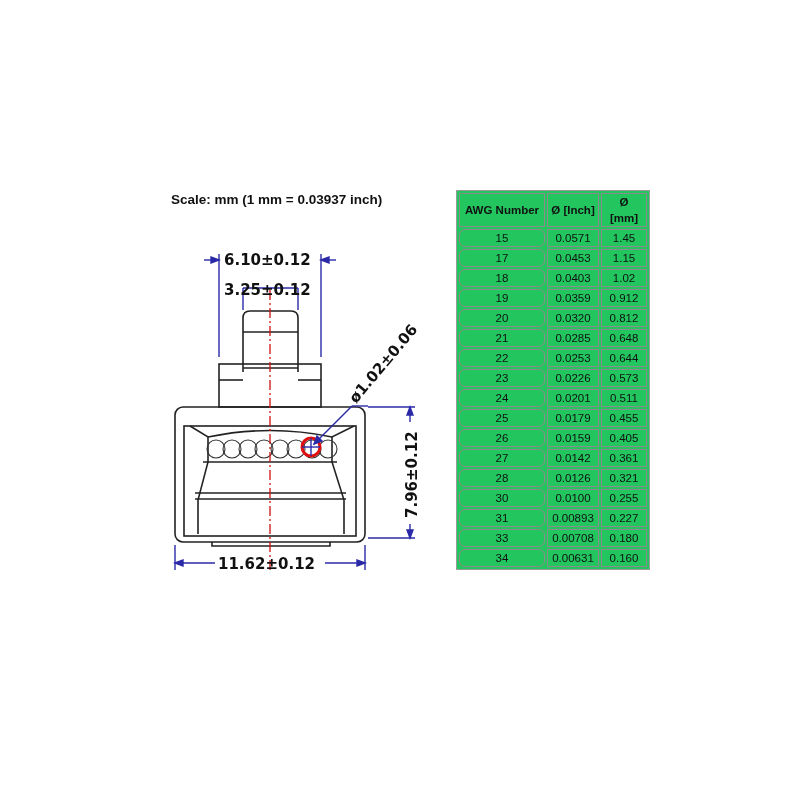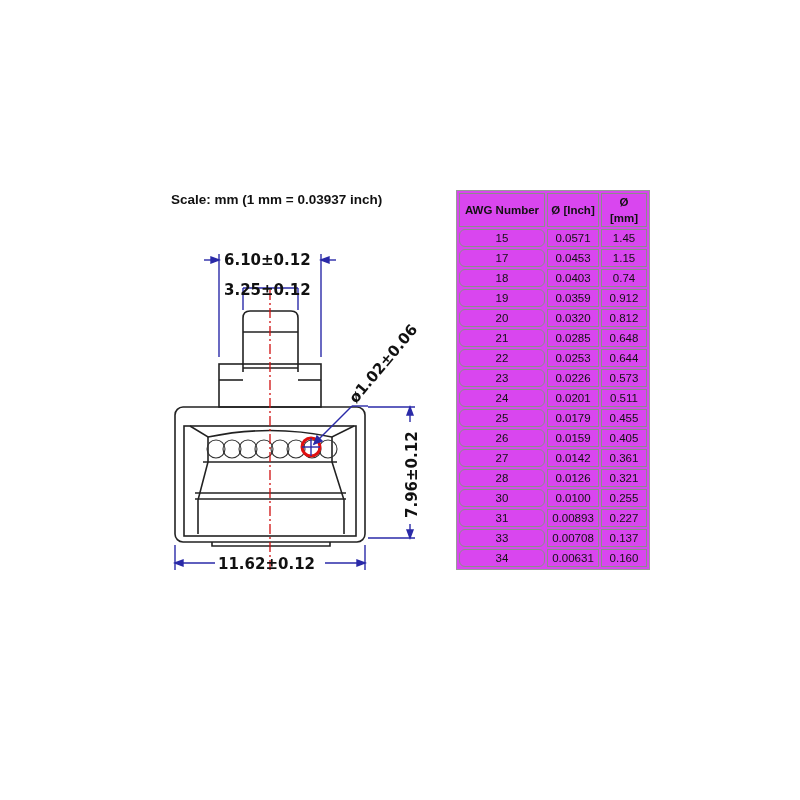--- a/index.html
+++ b/index.html
@@ -9,21 +9,21 @@
   }
   .scale-title {
     position: absolute; left: 171px; top: 192px; font-size: 13.5px; font-weight: bold; color: #111;
     white-space: nowrap;
   }
   .drawing { position: absolute; left: 0; top: 0; width: 800px; height: 800px; }
   .dim-text { font-family: "DejaVu Sans", sans-serif; font-weight: bold; fill: #111; font-size: 15px; }
   .awg-table {
     position: absolute; left: 456px; top: 190px;
     border-collapse: separate; border-spacing: 2px;
-    border: 1px solid #9a9a9a; background: #d946ef;
+    border: 1px solid #9a9a9a; background: #22c55e;
     font-family: "Liberation Sans", sans-serif; font-size: 11.5px; color: #111;
   }
   .awg-table th, .awg-table td {
     border: 1px solid #8c8c8c; padding: 0; text-align: center; height: 16px; line-height: 16px;
   }
   .awg-table th { font-weight: bold; font-size: 11.5px; padding: 0 3px; }
   .awg-table td.c0 { width: 84px; border-radius: 6px; }
   .awg-table td.c1 { width: 50px; }
   .awg-table td.c2 { width: 44px; }
 </style>
@@ -121,21 +121,21 @@
         <td class="c2">1.45</td>
       </tr>
     <tr>
         <td class="c0">17</td>
         <td class="c1">0.0453</td>
         <td class="c2">1.15</td>
       </tr>
     <tr>
         <td class="c0">18</td>
         <td class="c1">0.0403</td>
-        <td class="c2">0.74</td>
+        <td class="c2">1.02</td>
       </tr>
     <tr>
         <td class="c0">19</td>
         <td class="c1">0.0359</td>
         <td class="c2">0.912</td>
       </tr>
     <tr>
         <td class="c0">20</td>
         <td class="c1">0.0320</td>
         <td class="c2">0.812</td>
@@ -186,21 +186,21 @@
         <td class="c2">0.255</td>
       </tr>
     <tr>
         <td class="c0">31</td>
         <td class="c1">0.00893</td>
         <td class="c2">0.227</td>
       </tr>
     <tr>
         <td class="c0">33</td>
         <td class="c1">0.00708</td>
-        <td class="c2">0.137</td>
+        <td class="c2">0.180</td>
       </tr>
     <tr>
         <td class="c0">34</td>
         <td class="c1">0.00631</td>
         <td class="c2">0.160</td>
       </tr>
   </tbody>
 </table>
 
 </body></html>

